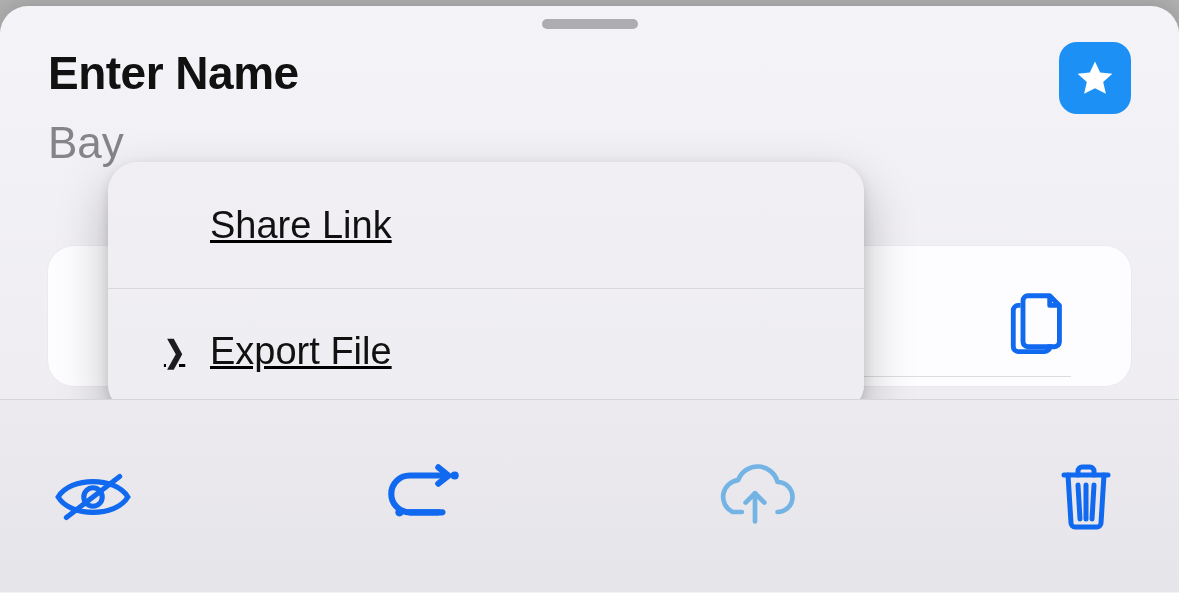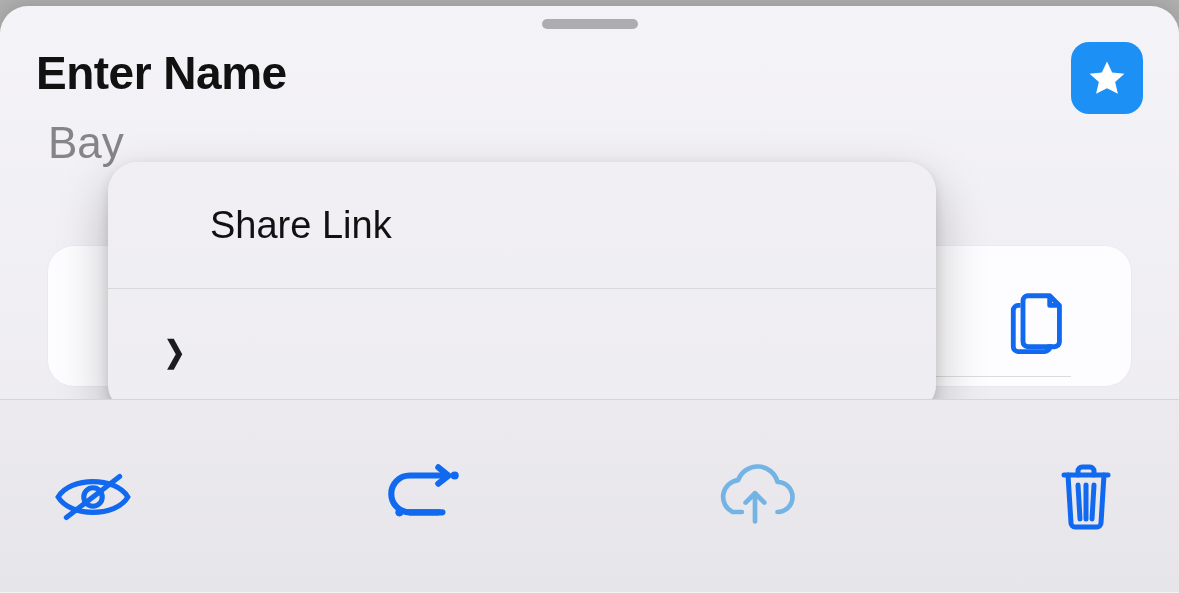--- a/index.html
+++ b/index.html
@@ -36,21 +36,21 @@
       background: linear-gradient(to bottom, #f4f3f8 0%, #eceaef 100%);
       border-top-left-radius: 28px;
       border-top-right-radius: 28px;
       box-shadow: 0 -2px 20px rgba(0,0,0,0.15);
       padding-top: 40px;
     }
     .header {
       display: flex;
       align-items: flex-start;
       justify-content: space-between;
-      padding: 0 36px;
+      padding: 0 48px;
       gap: 28px;
     }
     .title {
       font-size: 46px;
       font-weight: 700;
       color: #111;
       letter-spacing: -0.5px;
     }
     .star-btn {
       width: 72px;
@@ -94,25 +94,26 @@
       height: 1px;
       background: #dcdbde;
     }
     .copy-icon-wrap {
       margin-top: 10px;
     }
     .popup {
       position: absolute;
       left: 108px;
       top: 156px;
-      width: 828px;
+      width: 756px;
       background: linear-gradient(to bottom, #f1eff3 0%, #eeedf1 100%);
       border-radius: 30px;
       box-shadow: 0 22px 50px rgba(0,0,0,0.25), 0 4px 12px rgba(0,0,0,0.12);
       overflow: hidden;
+      text-decoration: underline;
     }
     .popup-item {
       height: 126px;
       display: flex;
       align-items: center;
       padding: 0 40px 0 50px;
       font-size: 38px;
       color: #111;
       gap: 18px;
     }
@@ -192,20 +193,21 @@
 
   <div class="popup">
     <div class="popup-item">
       <span class="chev-spacer"></span>
       <span>Share Link</span>
     </div>
     <div class="popup-item">
       <span class="chev">
         <span class="chev-glyph">❯</span>
       </span>
+      <span>Export File</span>
     </div>
   </div>
 
   <div class="toolbar">
     <div class="toolbar-btn">
       <svg width="82" height="60" viewBox="0 0 80 56" fill="none" stroke="#1169ef" stroke-width="5" stroke-linecap="round">
         <path d="M6 28 C18 8 62 8 74 28 C62 48 18 48 6 28 Z"></path>
         <circle cx="40" cy="28" r="9"></circle>
         <line x1="14" y1="48" x2="66" y2="8"></line>
       </svg>

